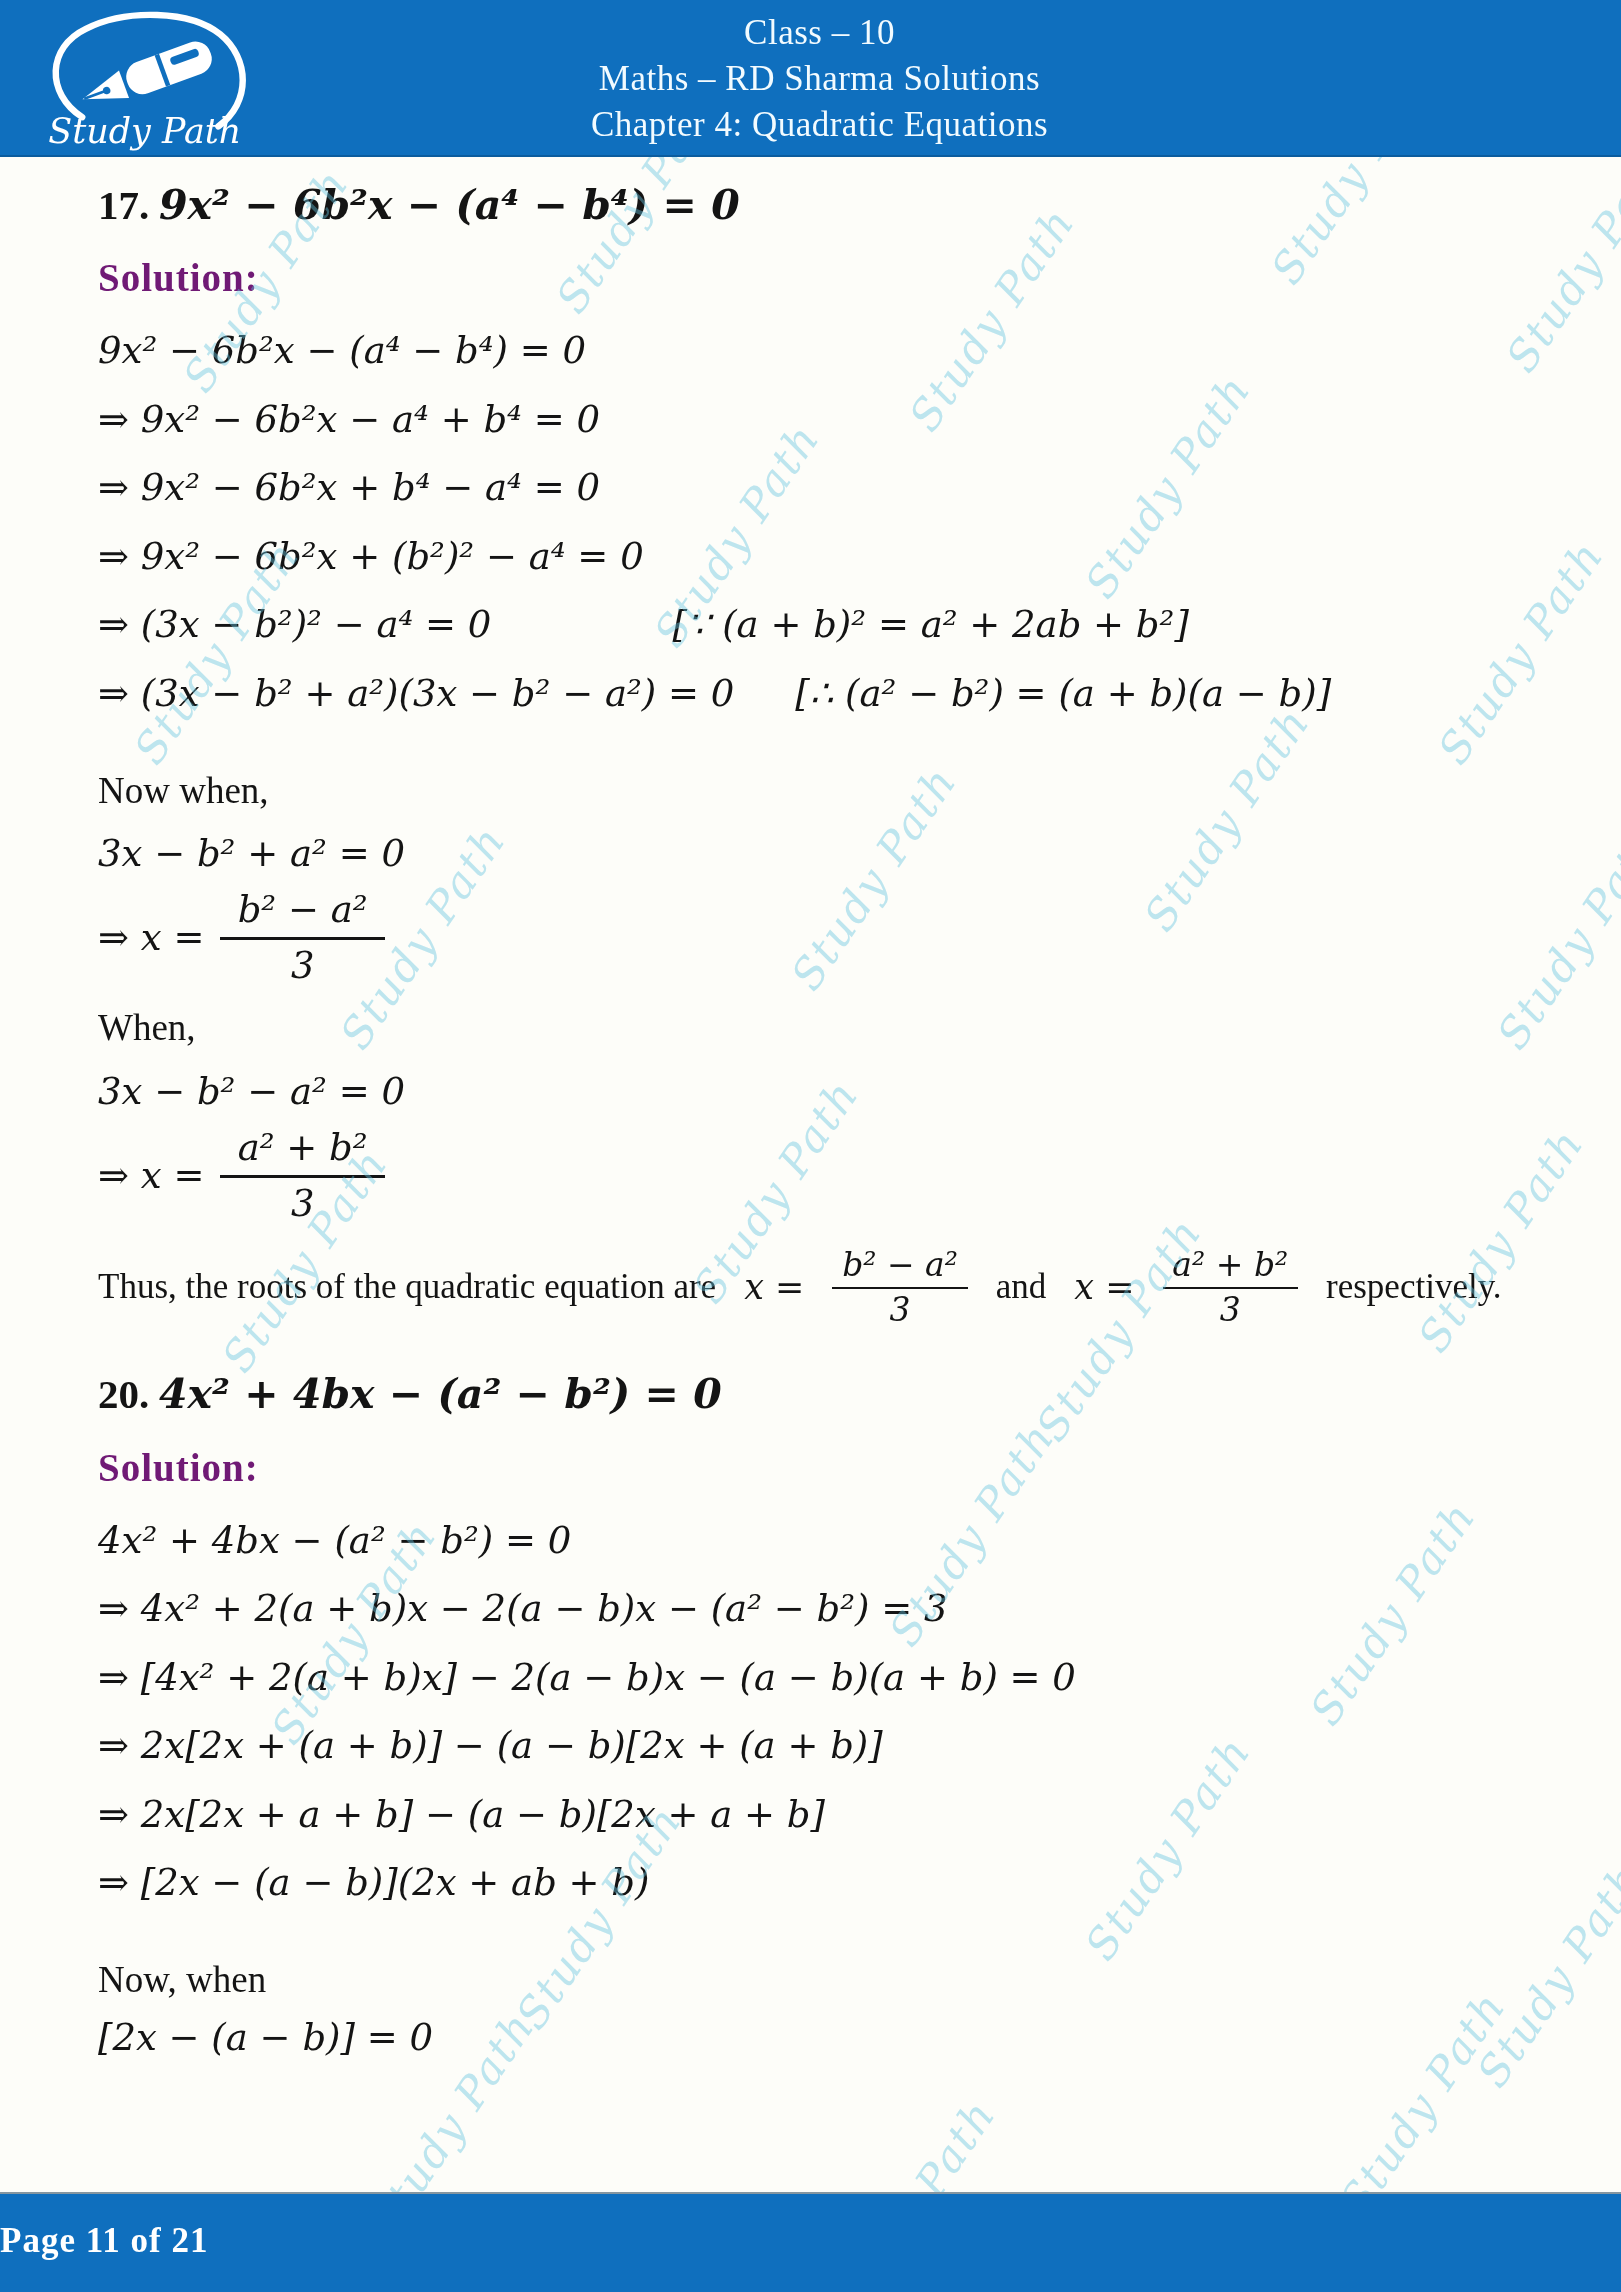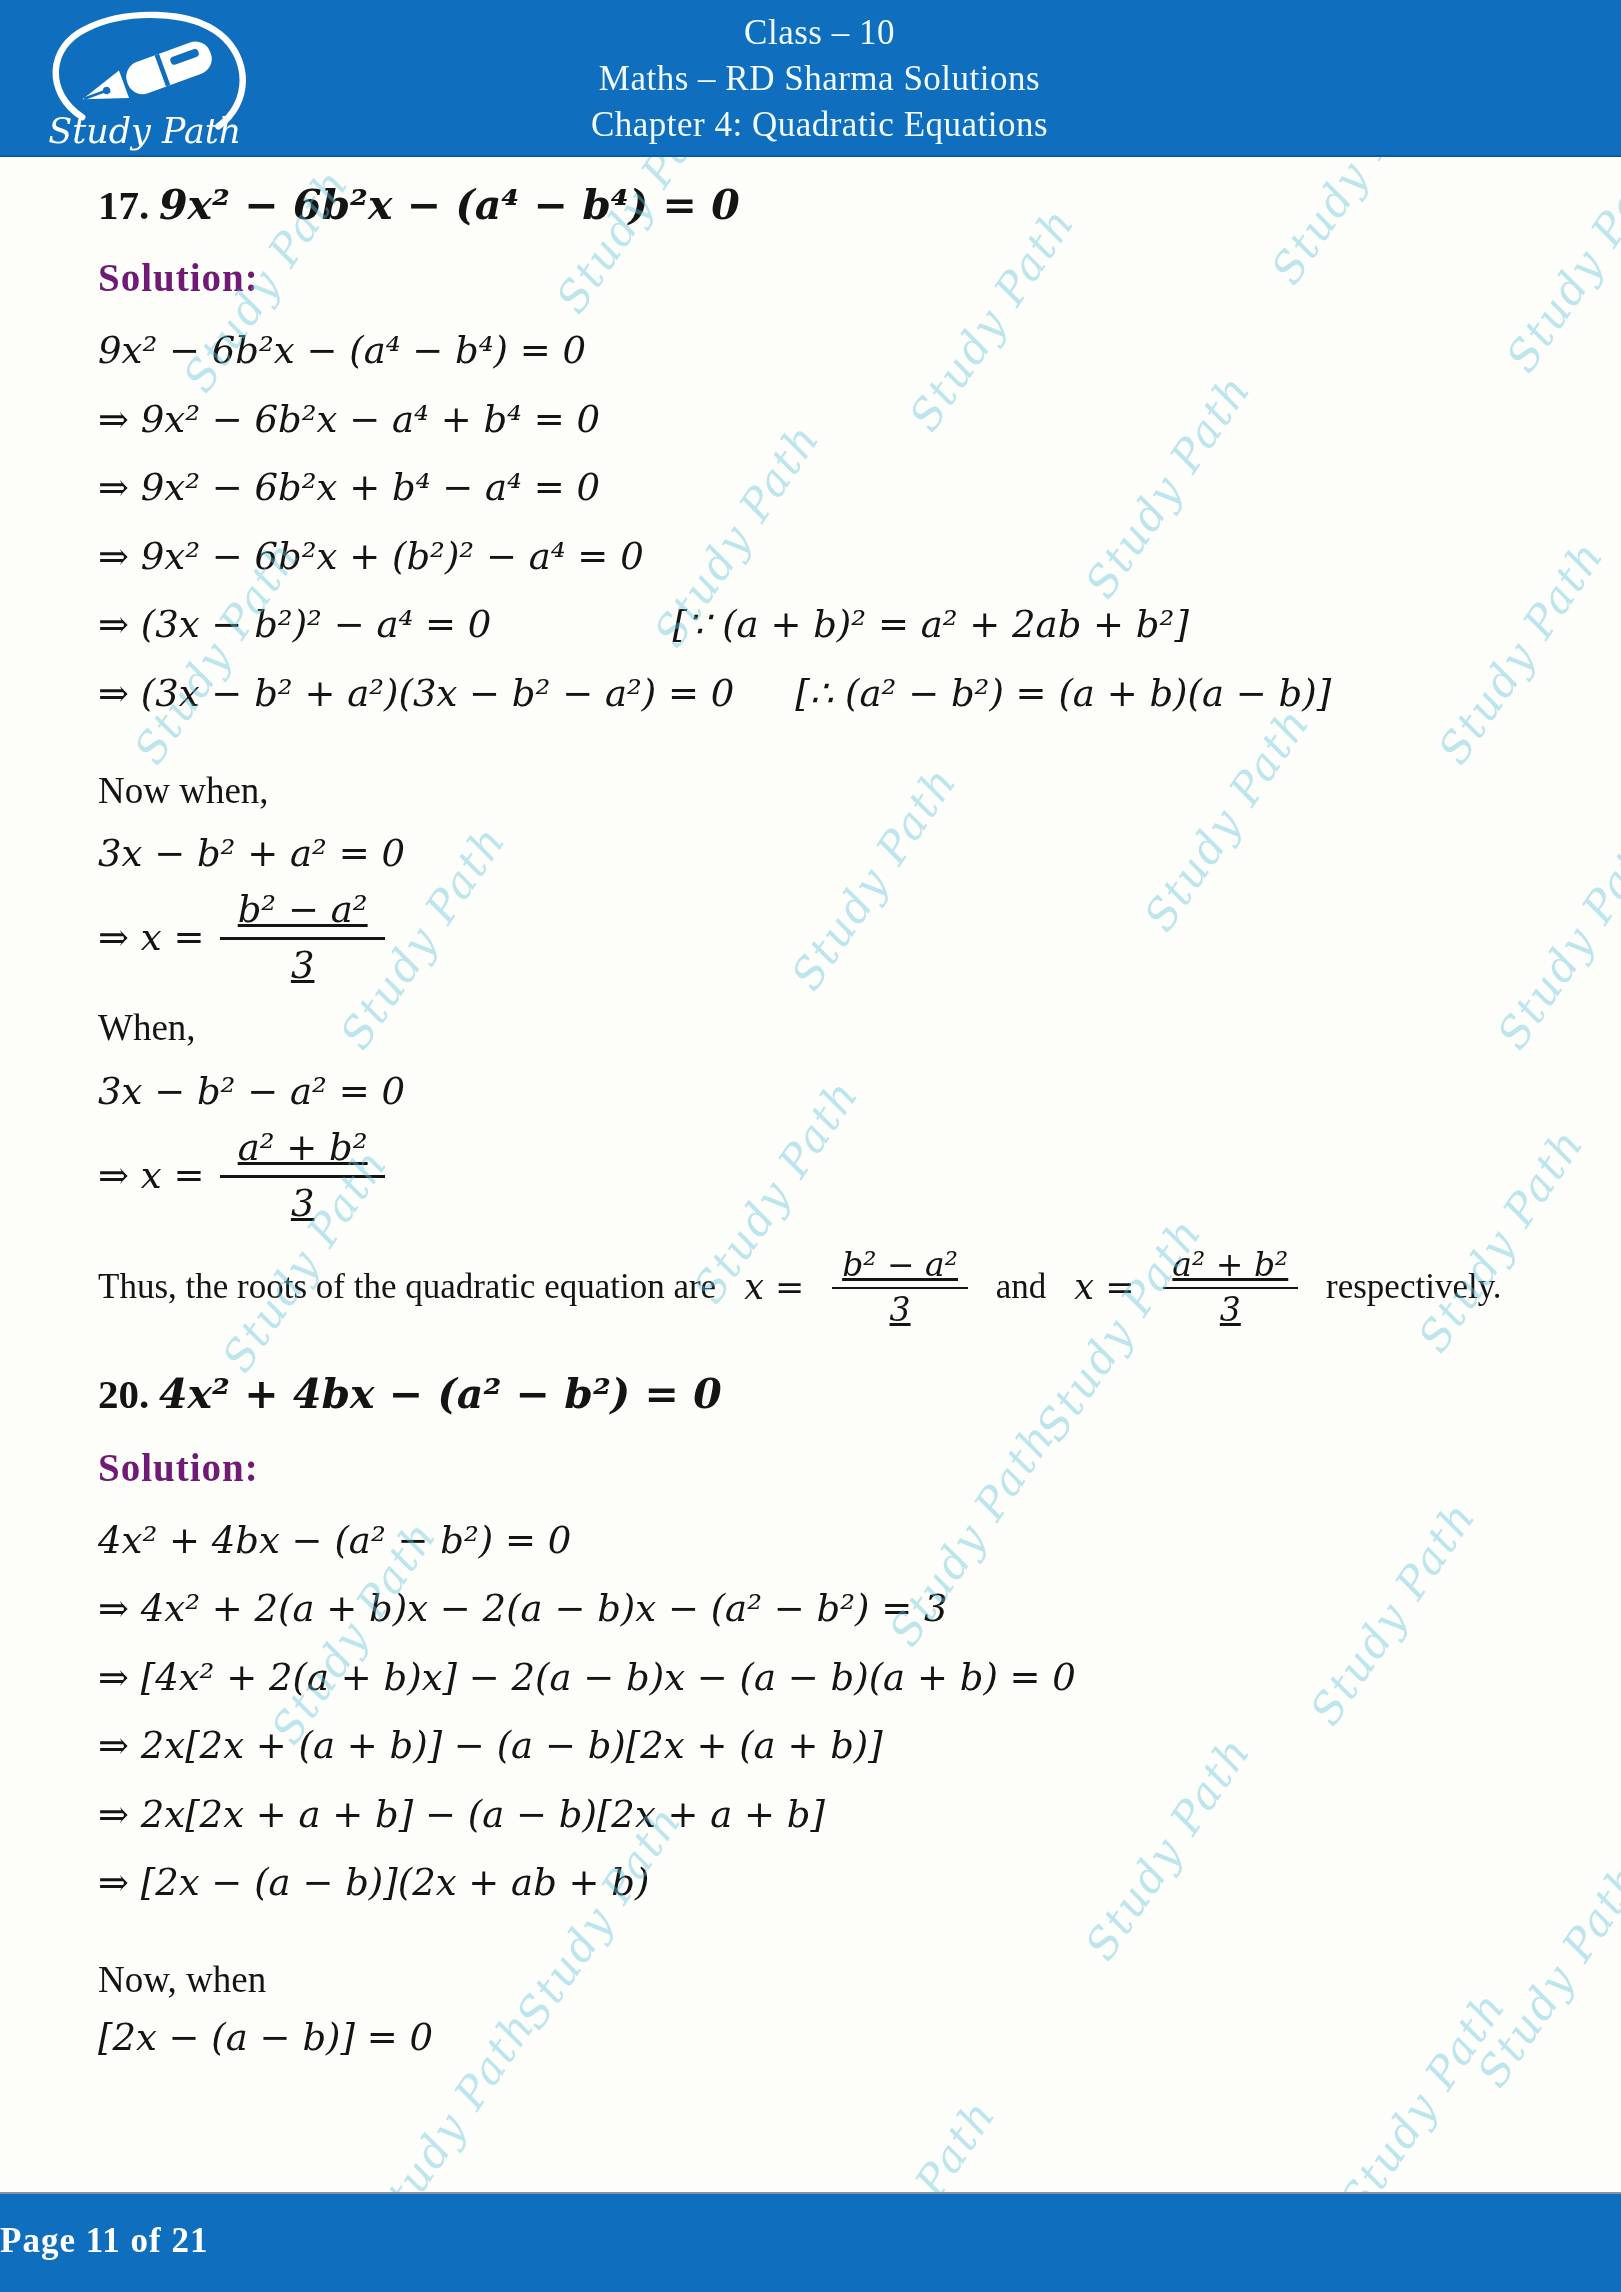--- a/index.html
+++ b/index.html
@@ -65,21 +65,20 @@
     line-height:43px;margin-top:53px;
   }
   .plain.tight{margin-top:19.6px;}
   .frac-line{
     display:flex;align-items:center;gap:15.7px;
     margin-top:11.8px;
   }
   .frac{
     display:inline-flex;flex-direction:column;align-items:center;
     vertical-align:middle;
-    text-decoration:underline;
   }
   .frac .num{display:block;padding:0 17.6px 5.9px;line-height:43px;}
   .frac .den{
     display:block;border-top:3.9px solid #141414;
     padding:3.9px 17.6px 0;line-height:43px;align-self:stretch;text-align:center;
   }
   .conclusion{
     display:flex;align-items:center;gap:28px;
     margin-top:21.6px;
     font:400 35px "Liberation Serif", serif;

